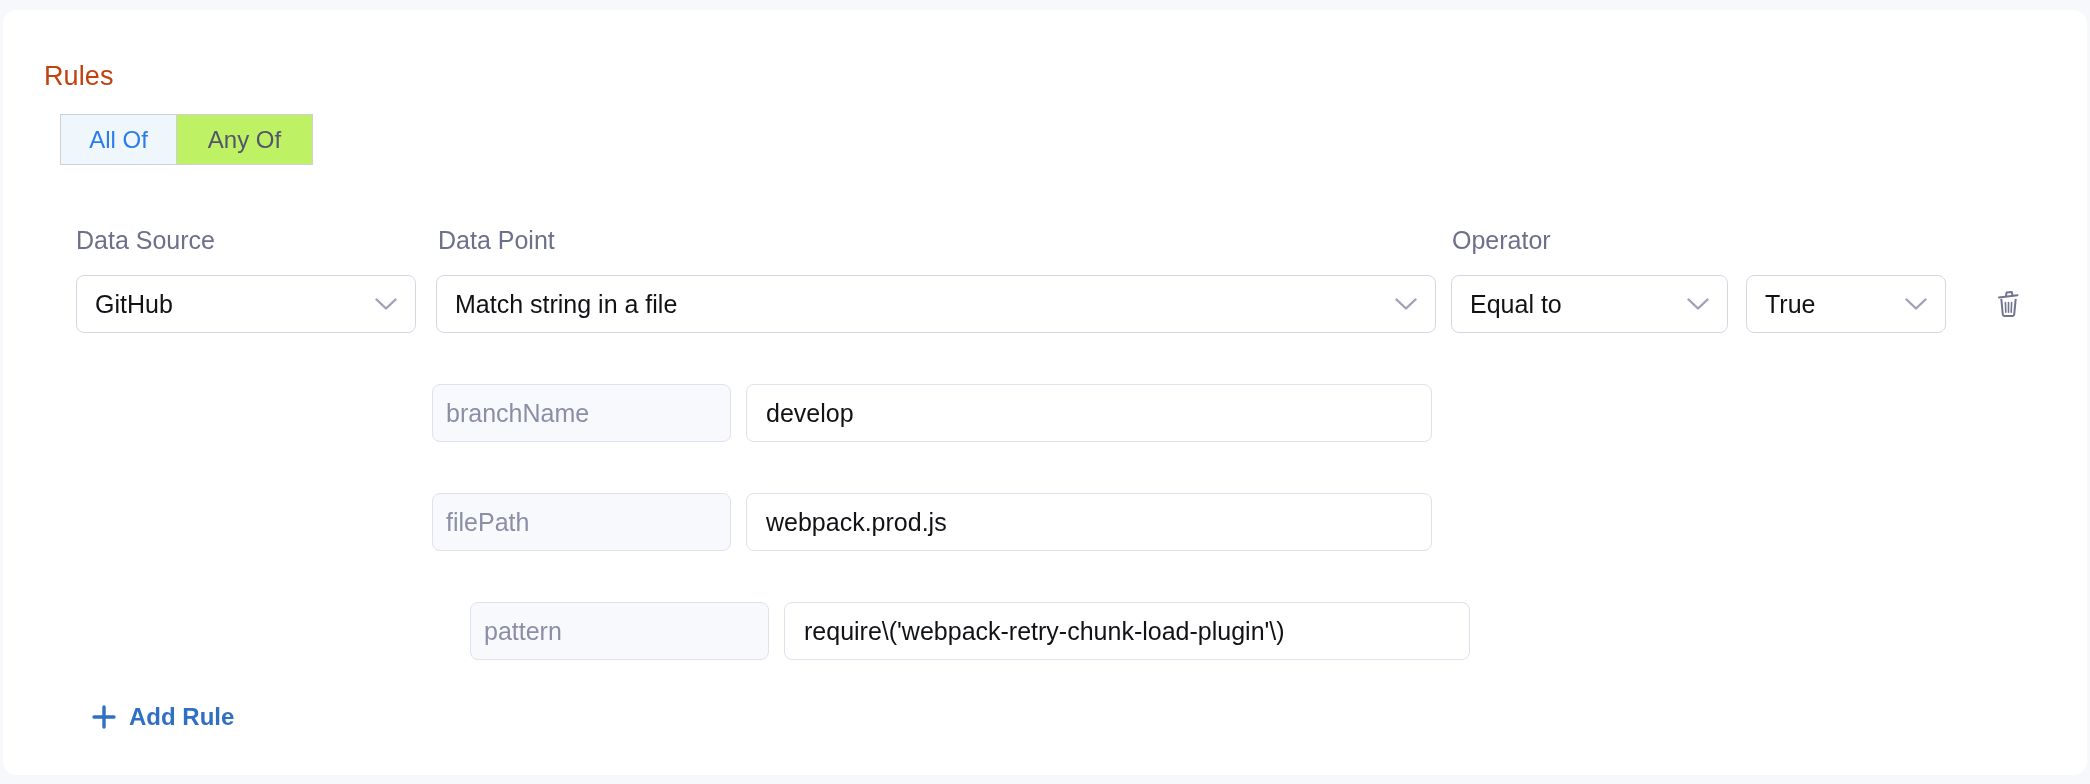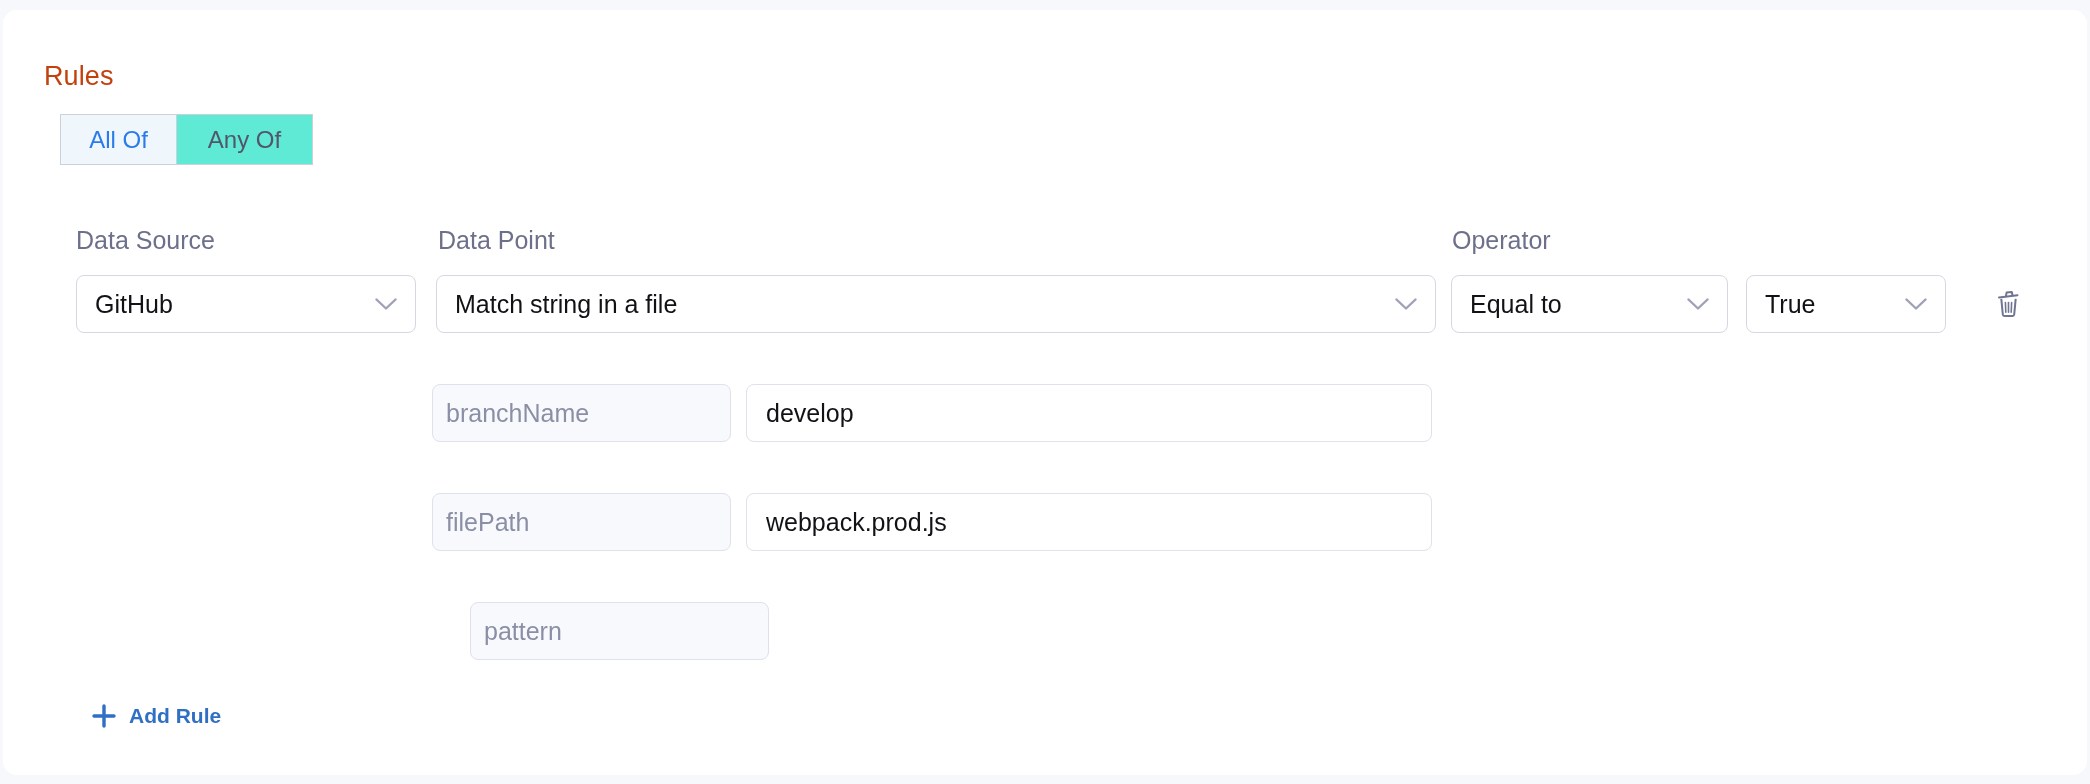--- a/index.html
+++ b/index.html
@@ -51,21 +51,21 @@
     display: flex;
     height: 65px;
   }
   .seg-btn {
     display: flex;
     align-items: center;
     justify-content: center;
     height: 51px;
     border: 1px solid #ccd0d9;
     font-size: 24px;
-    background: #5eead4;
+    background: #bef264;
     color: #53566b;
     cursor: pointer;
     user-select: none;
     padding: 0 22px;
   }
   .seg-btn.first { width: 116px; border-right: none; }
   .seg-btn.second { width: 137px; }
   .seg-btn.active {
     background: #eff7fd;
     color: #2b7bea;
@@ -170,21 +170,21 @@
 
   
   .add-rule {
     position: absolute;
     left: 88px;
     top: 693px;
     display: flex;
     align-items: center;
     gap: 12px;
     color: #2f6fc4;
-    font-size: 21px;
+    font-size: 24px;
     font-weight: bold;
     background: transparent;
     border: none;
     padding: 0;
     cursor: pointer;
     font-family: "Liberation Sans", sans-serif;
   }
   .plus-icon { display: block; }
 </style>
 </head>
@@ -258,20 +258,21 @@
       <div class="param-val">develop</div>
     </div>
 
     <div class="param-row row-1">
       <div class="param-key">filePath</div>
       <div class="param-val">webpack.prod.js</div>
     </div>
 
     <div class="param-row row-2">
       <div class="param-key">pattern</div>
+      <div class="param-val">require\('webpack-retry-chunk-load-plugin'\)</div>
     </div>
 
     <button class="add-rule">
       <span>
         <svg class="plus-icon" width="26" height="26" viewBox="0 0 26 26" fill="none" aria-hidden="true">
           <path d="M13 3 L13 23 M3 13 L23 13" stroke="#2f6fc4" stroke-width="3.4" stroke-linecap="round"></path>
         </svg>
       </span>
       <span>Add Rule</span>
     </button>

